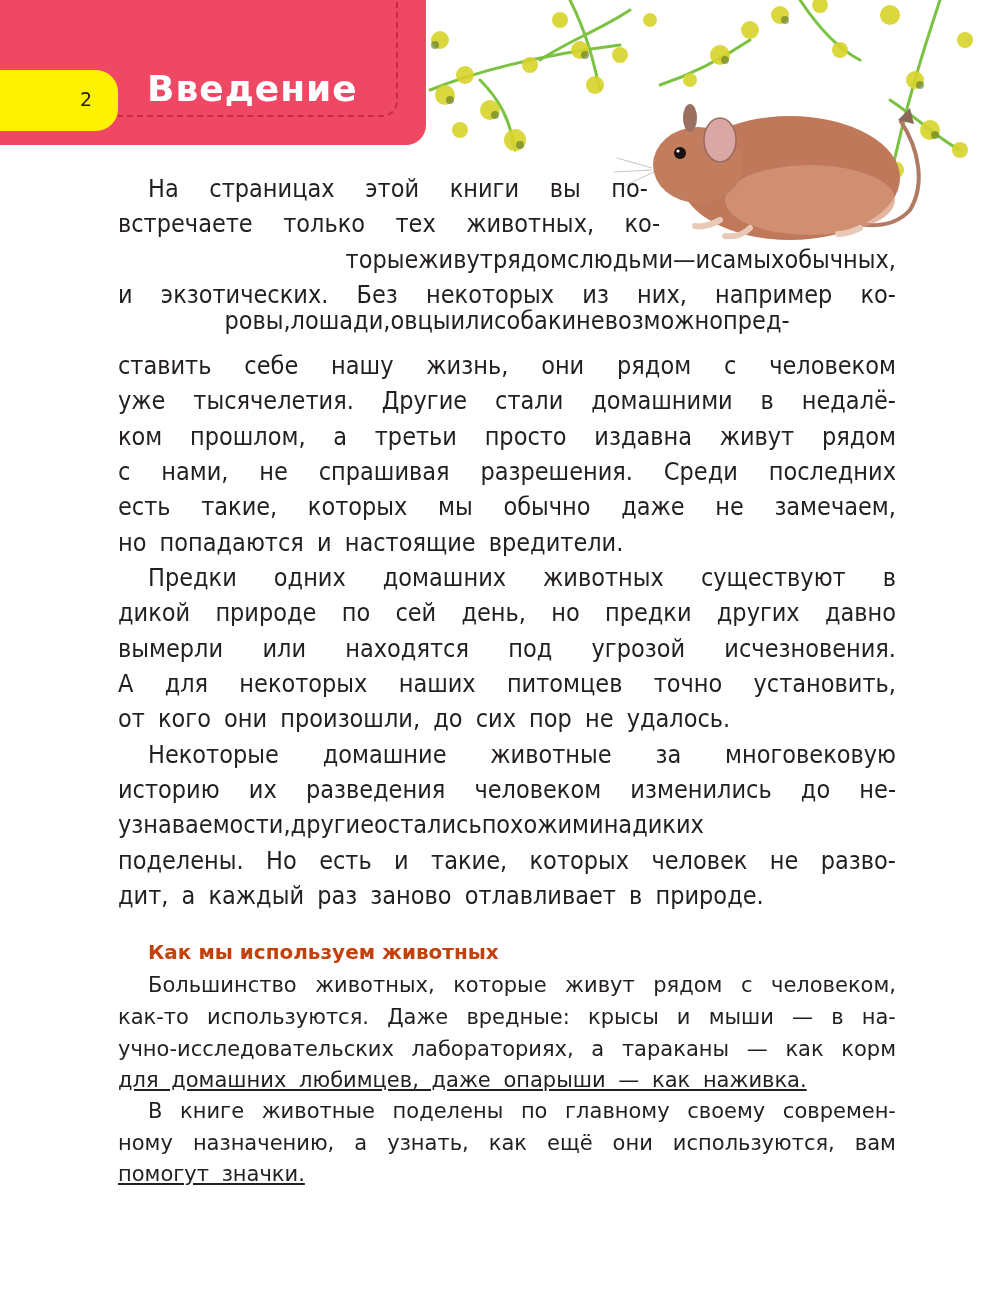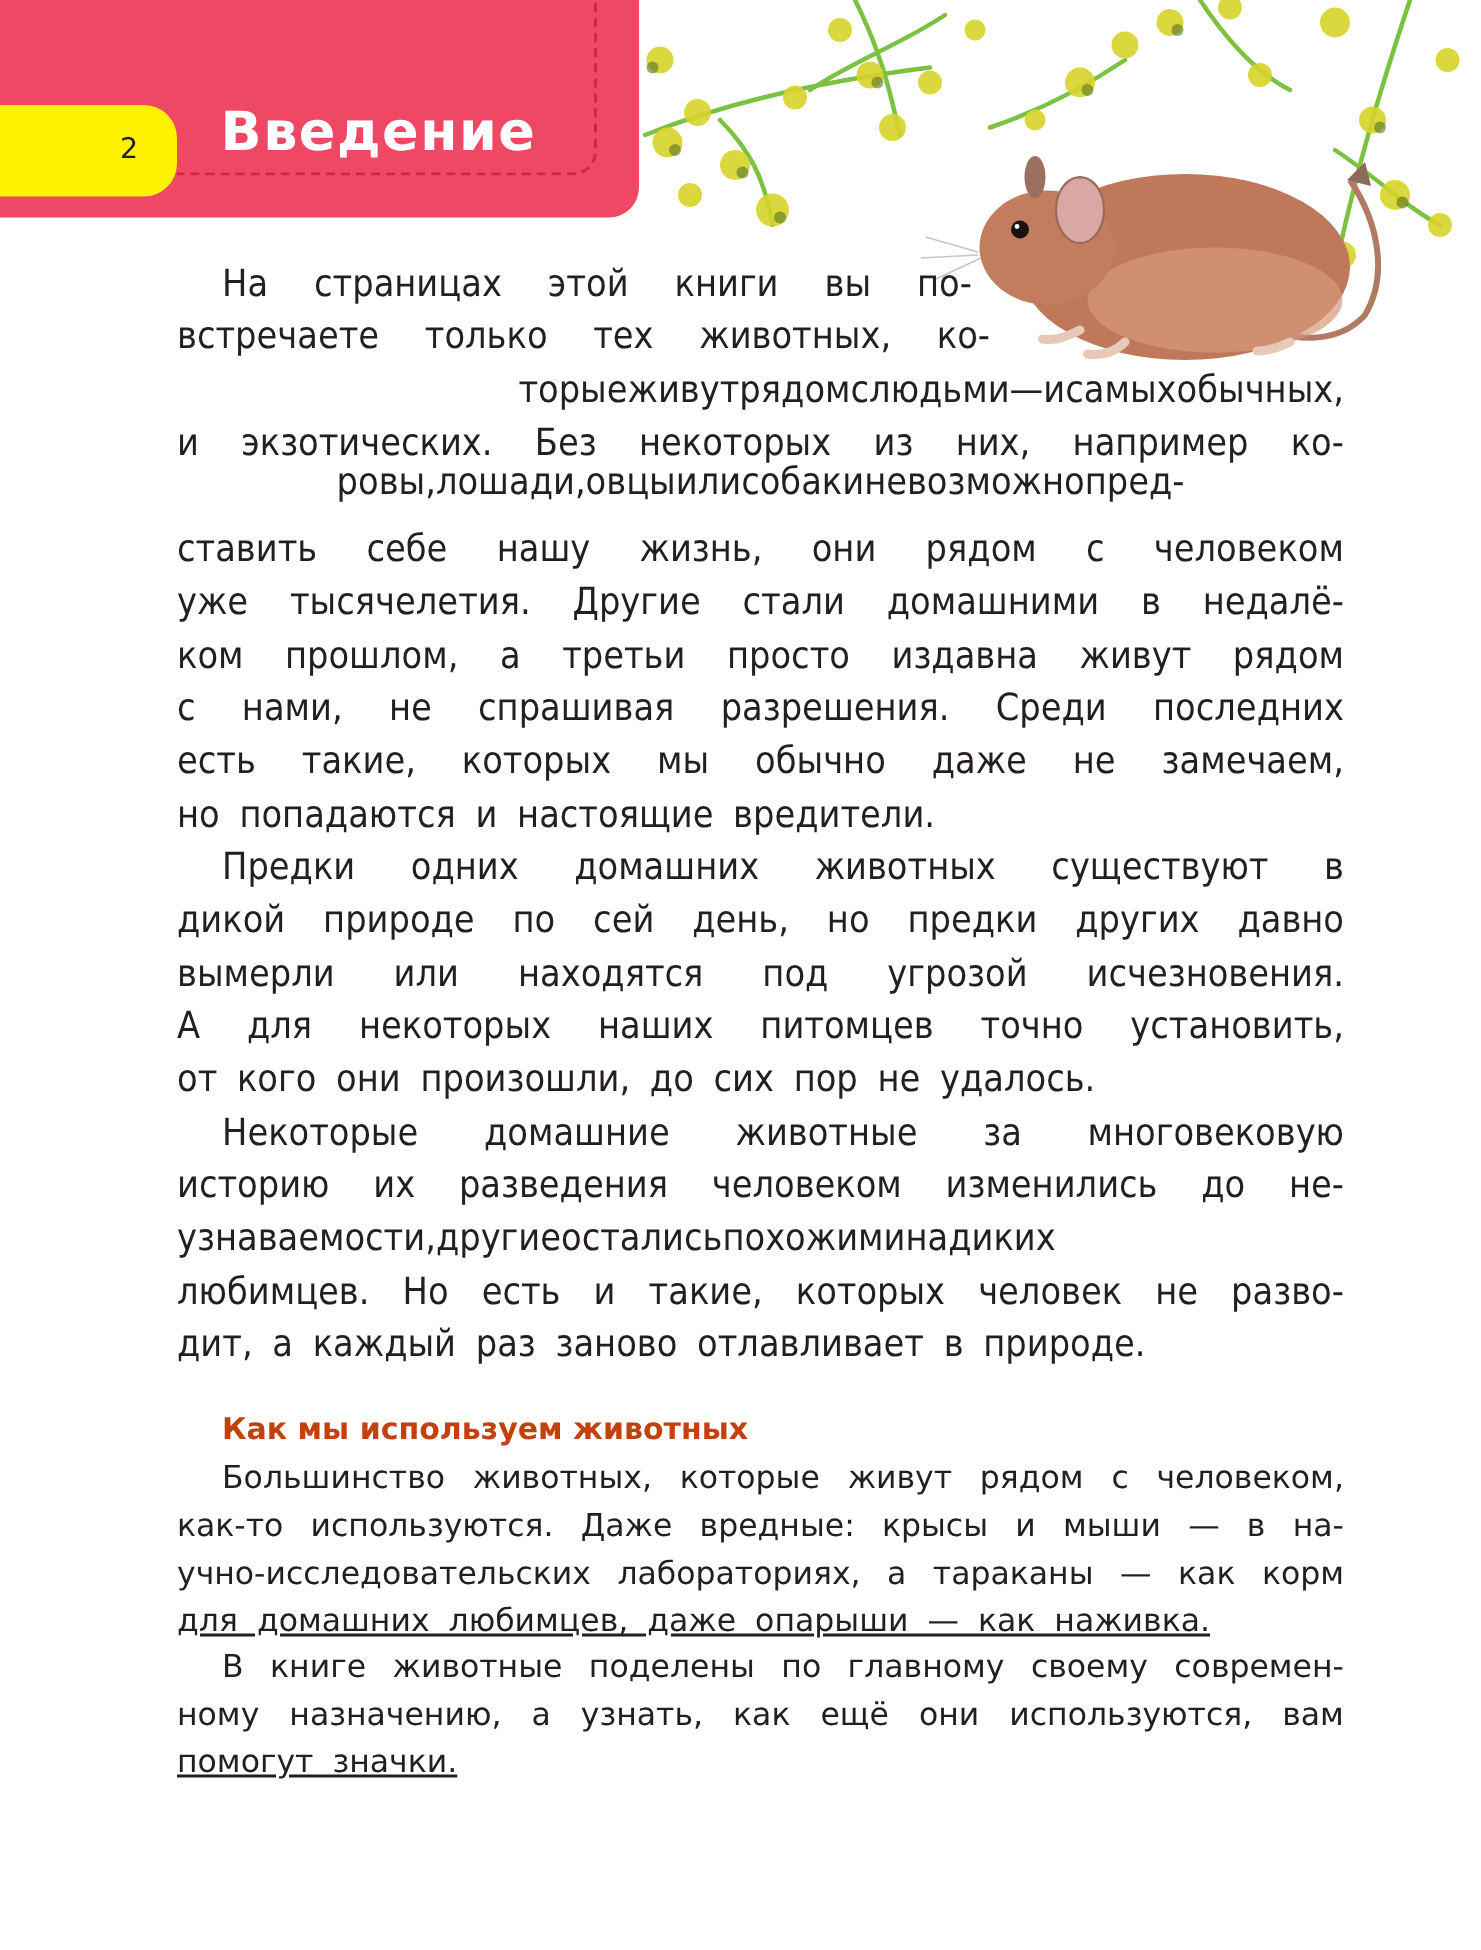--- a/index.html
+++ b/index.html
@@ -260,21 +260,21 @@
     </div>
   <div class="line" style="top: 808px; display: flex; justify-content: flex-start;">
       <span>узнаваемости,</span>
       <span>другие</span>
       <span>остались</span>
       <span>похожими</span>
       <span>на</span>
       <span>диких</span>
     </div>
   <div class="line" style="top: 844px; display: flex; justify-content: space-between;">
-      <span>любимцев.</span>
+      <span>поделены.</span>
       <span>Но</span>
       <span>есть</span>
       <span>и</span>
       <span>такие,</span>
       <span>которых</span>
       <span>человек</span>
       <span>не</span>
       <span>разво-</span>
     </div>
   <div class="line last" style="top: 879px; word-spacing: 6px;">дит, а каждый раз заново отлавливает в природе.</div>

